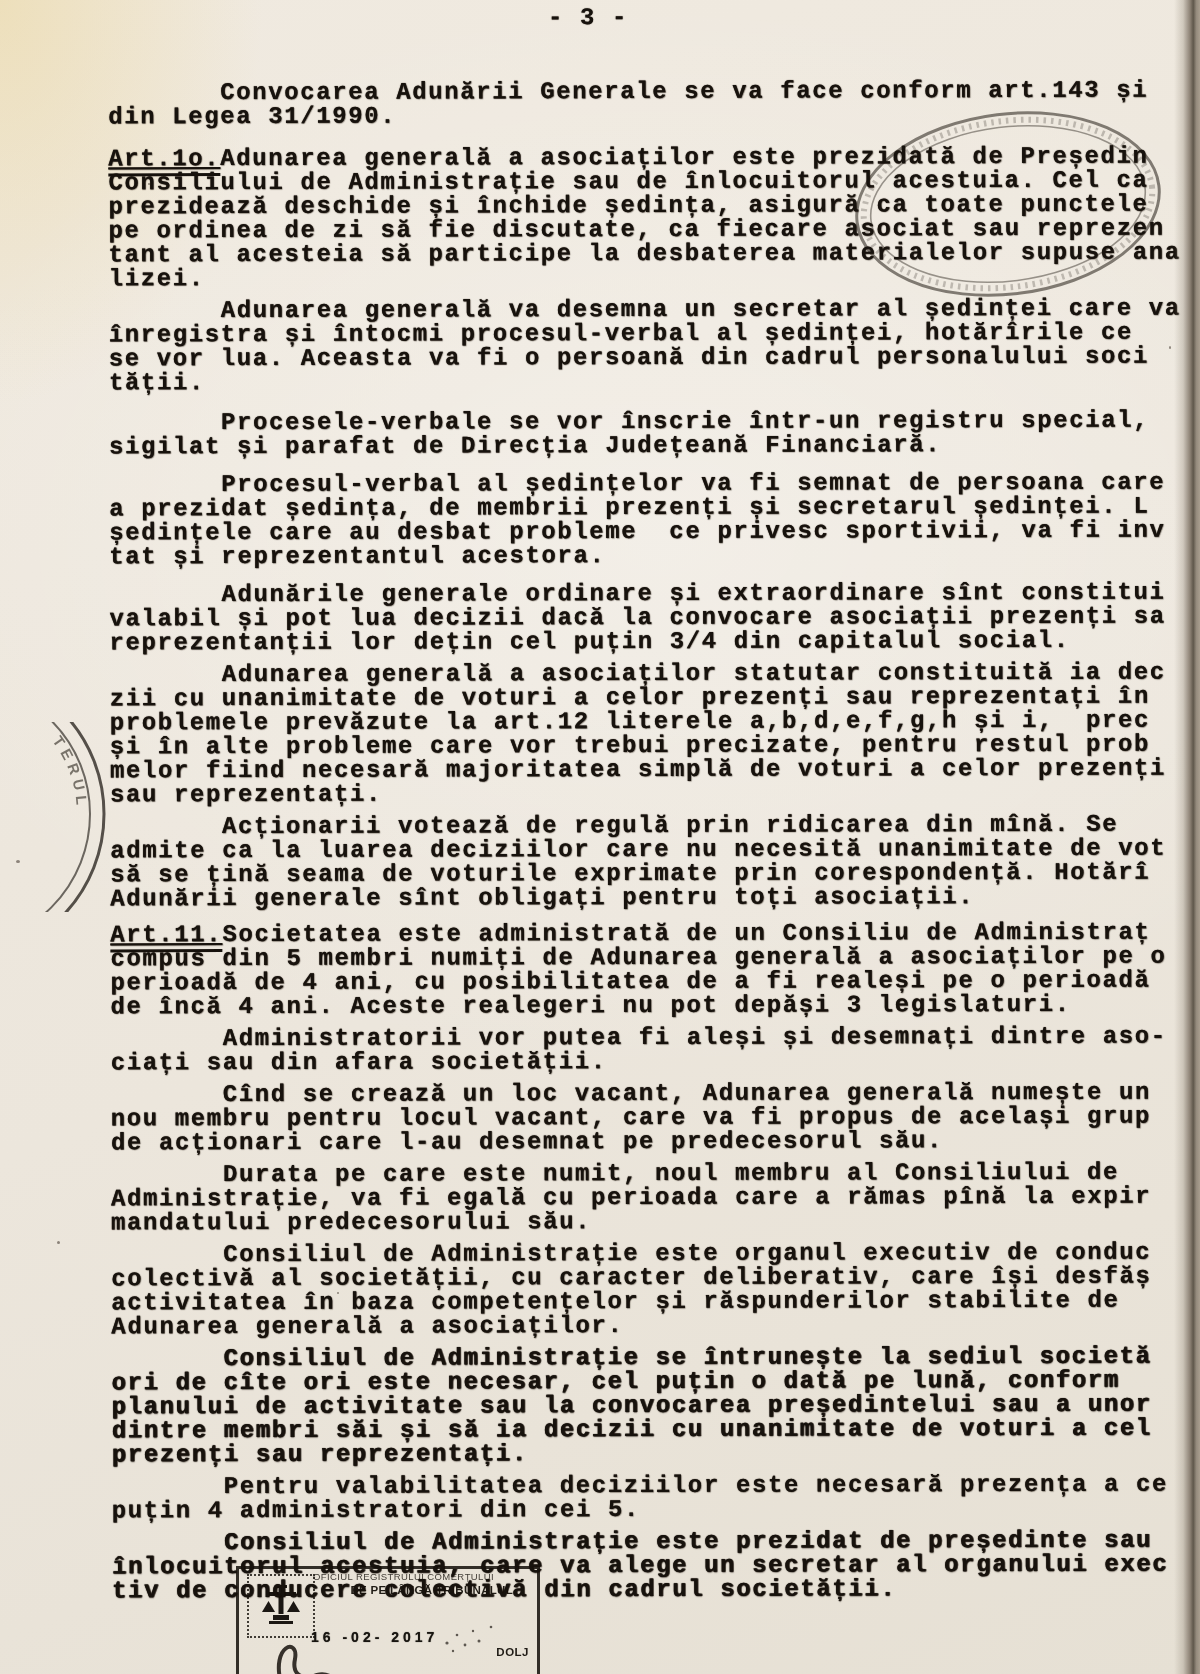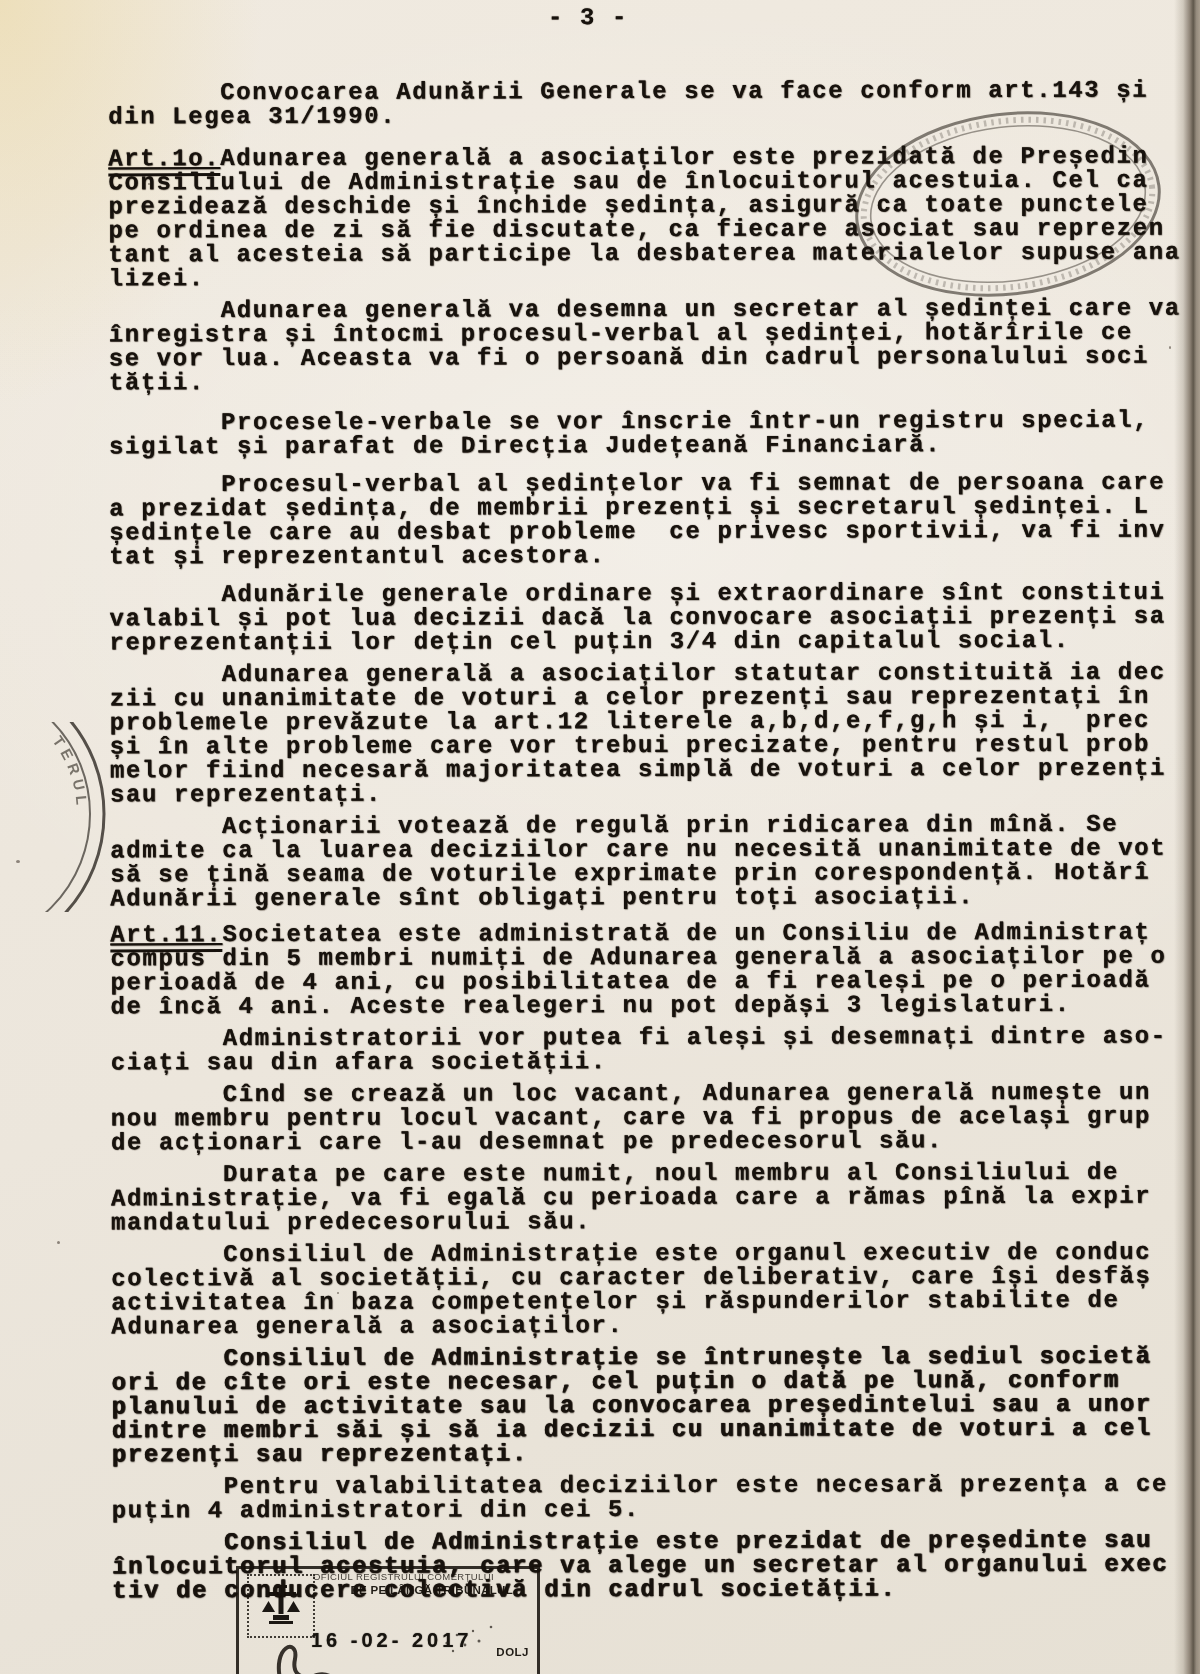--- a/index.html
+++ b/index.html
@@ -39,21 +39,21 @@
     border:3px solid rgba(30,26,20,.9);color:#201c16;
     font-family:"Liberation Sans","DejaVu Sans",sans-serif;}
   .scales{position:absolute;left:8px;top:5px;width:64px;height:60px;
     border:2px dotted rgba(35,30,24,.85);display:flex;align-items:center;justify-content:center;}
   .r1{position:absolute;left:74px;top:2px;width:216px;text-align:left;
     font-size:9.5px;font-weight:400;letter-spacing:.4px;opacity:.85;}
   .r2{position:absolute;left:58px;top:15px;width:216px;text-align:right;
     font-size:11.5px;font-weight:700;letter-spacing:.3px;}
   .r3{position:absolute;left:74px;top:30px;width:216px;text-align:right;
     font-size:11.5px;font-weight:700;letter-spacing:.5px;margin-top:47px;}
-  .rdate{position:absolute;left:72px;top:60px;font-size:20px;font-weight:700;
+  .rdate{position:absolute;left:72px;top:60px;font-size:14px;font-weight:700;
     letter-spacing:4px;color:#181510;text-shadow:0 0 1px rgba(24,21,16,.8);}
   .sig{position:absolute;left:28px;top:70px;width:130px;height:90px;}
   .spk{position:absolute;border-radius:50%;background:rgba(60,50,40,.55);z-index:2;}
 </style>
 </head>
 <body>
 
 <div class="page">
 
   <div class="tint-topleft"></div>

